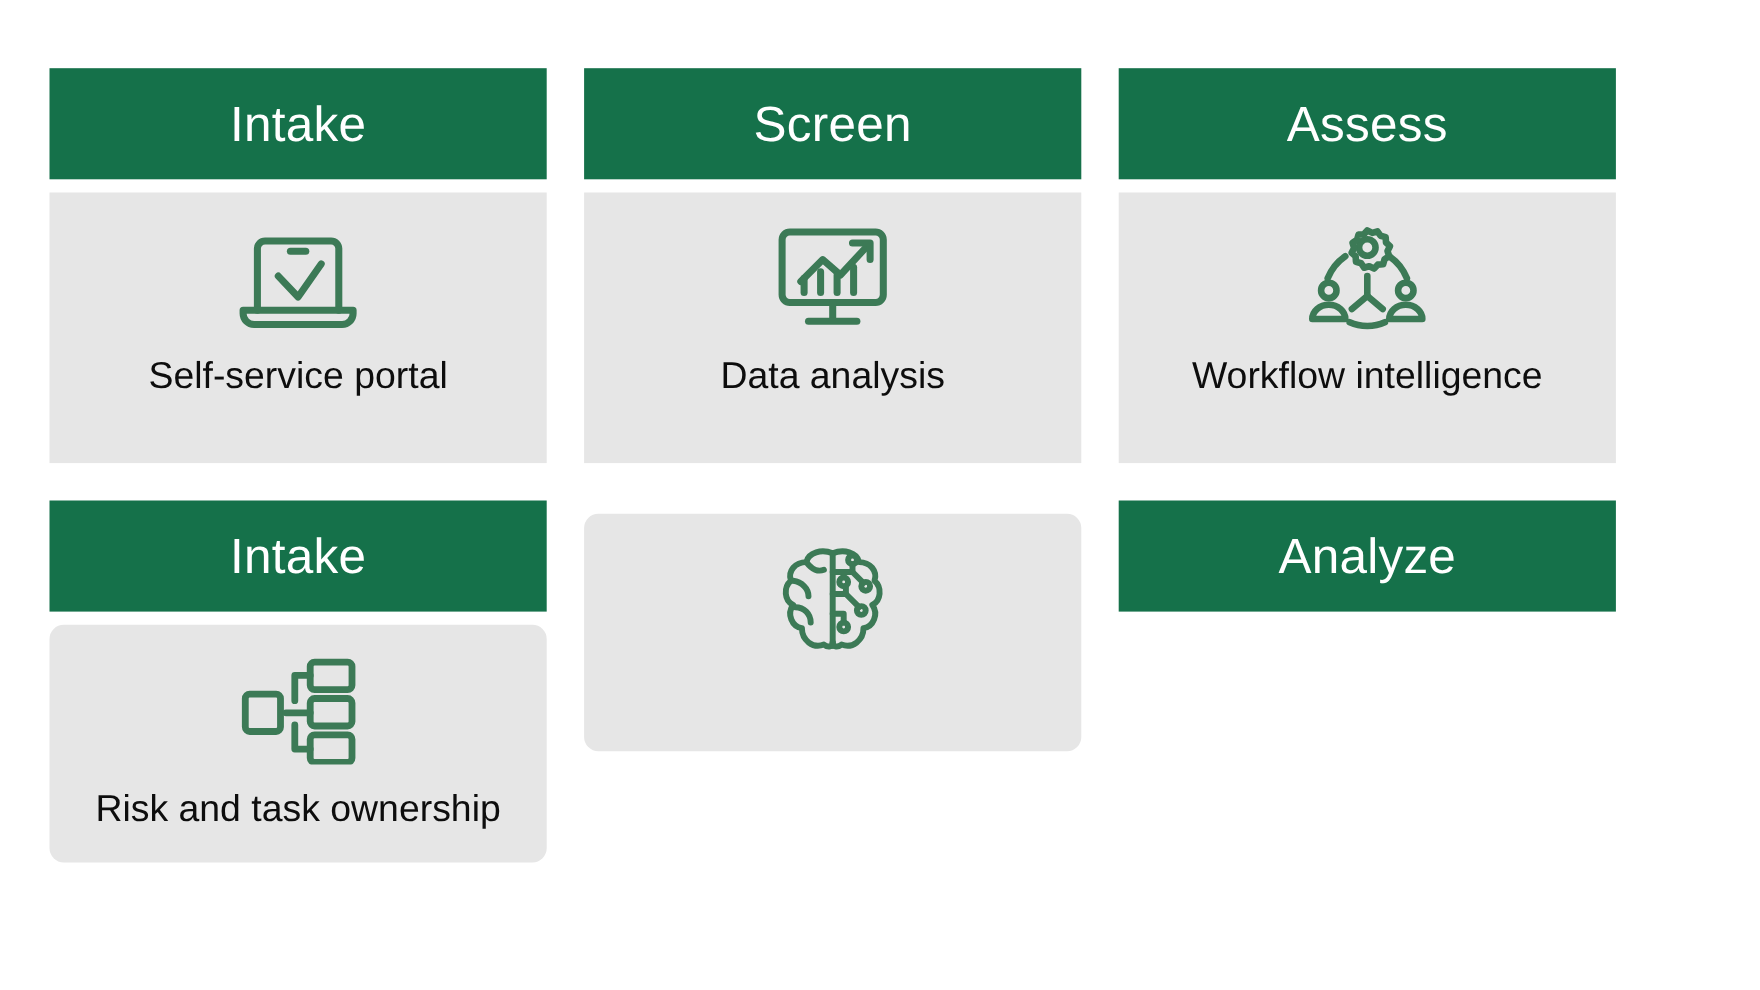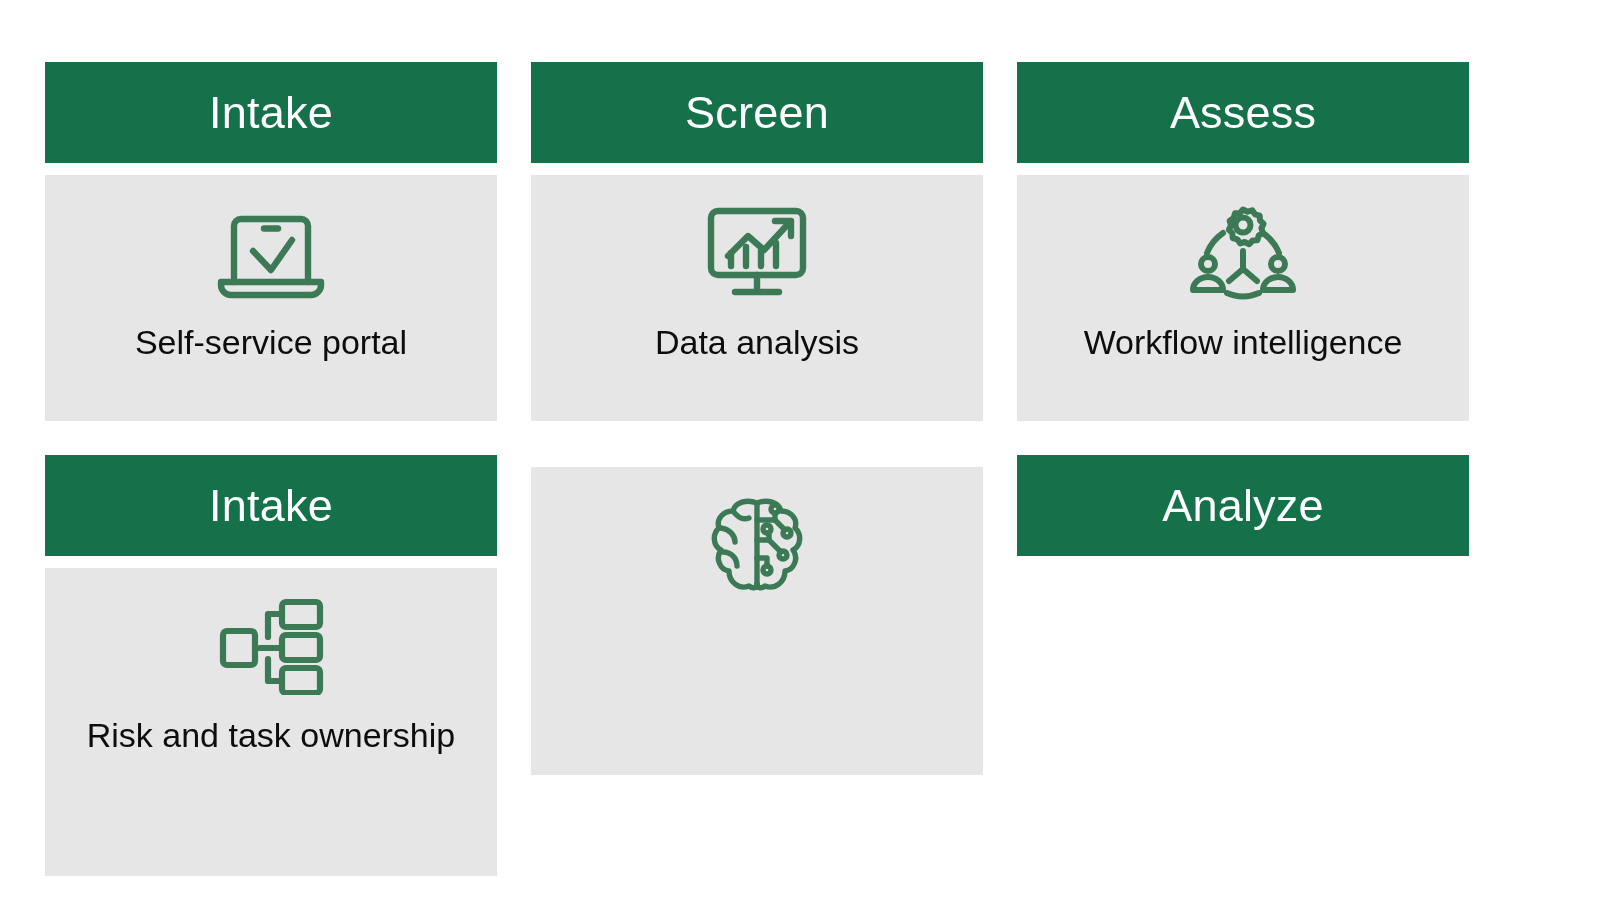--- a/index.html
+++ b/index.html
@@ -56,21 +56,22 @@
   .card-body {
     margin-top: 12px;
     height: 246px;
     background: #e6e6e6;
     display: flex;
     flex-direction: column;
     align-items: center;
     box-sizing: border-box;
   }
   .row-bottom .card-body {
-    height: 308px;
+    height: 216px;
+    border-radius: 13px;
   }
   .icon-wrap {
     margin-top: 29px;
     height: 98px;
     display: flex;
     align-items: center;
     justify-content: center;
   }
   .icon-wrap svg {
     display: block;

